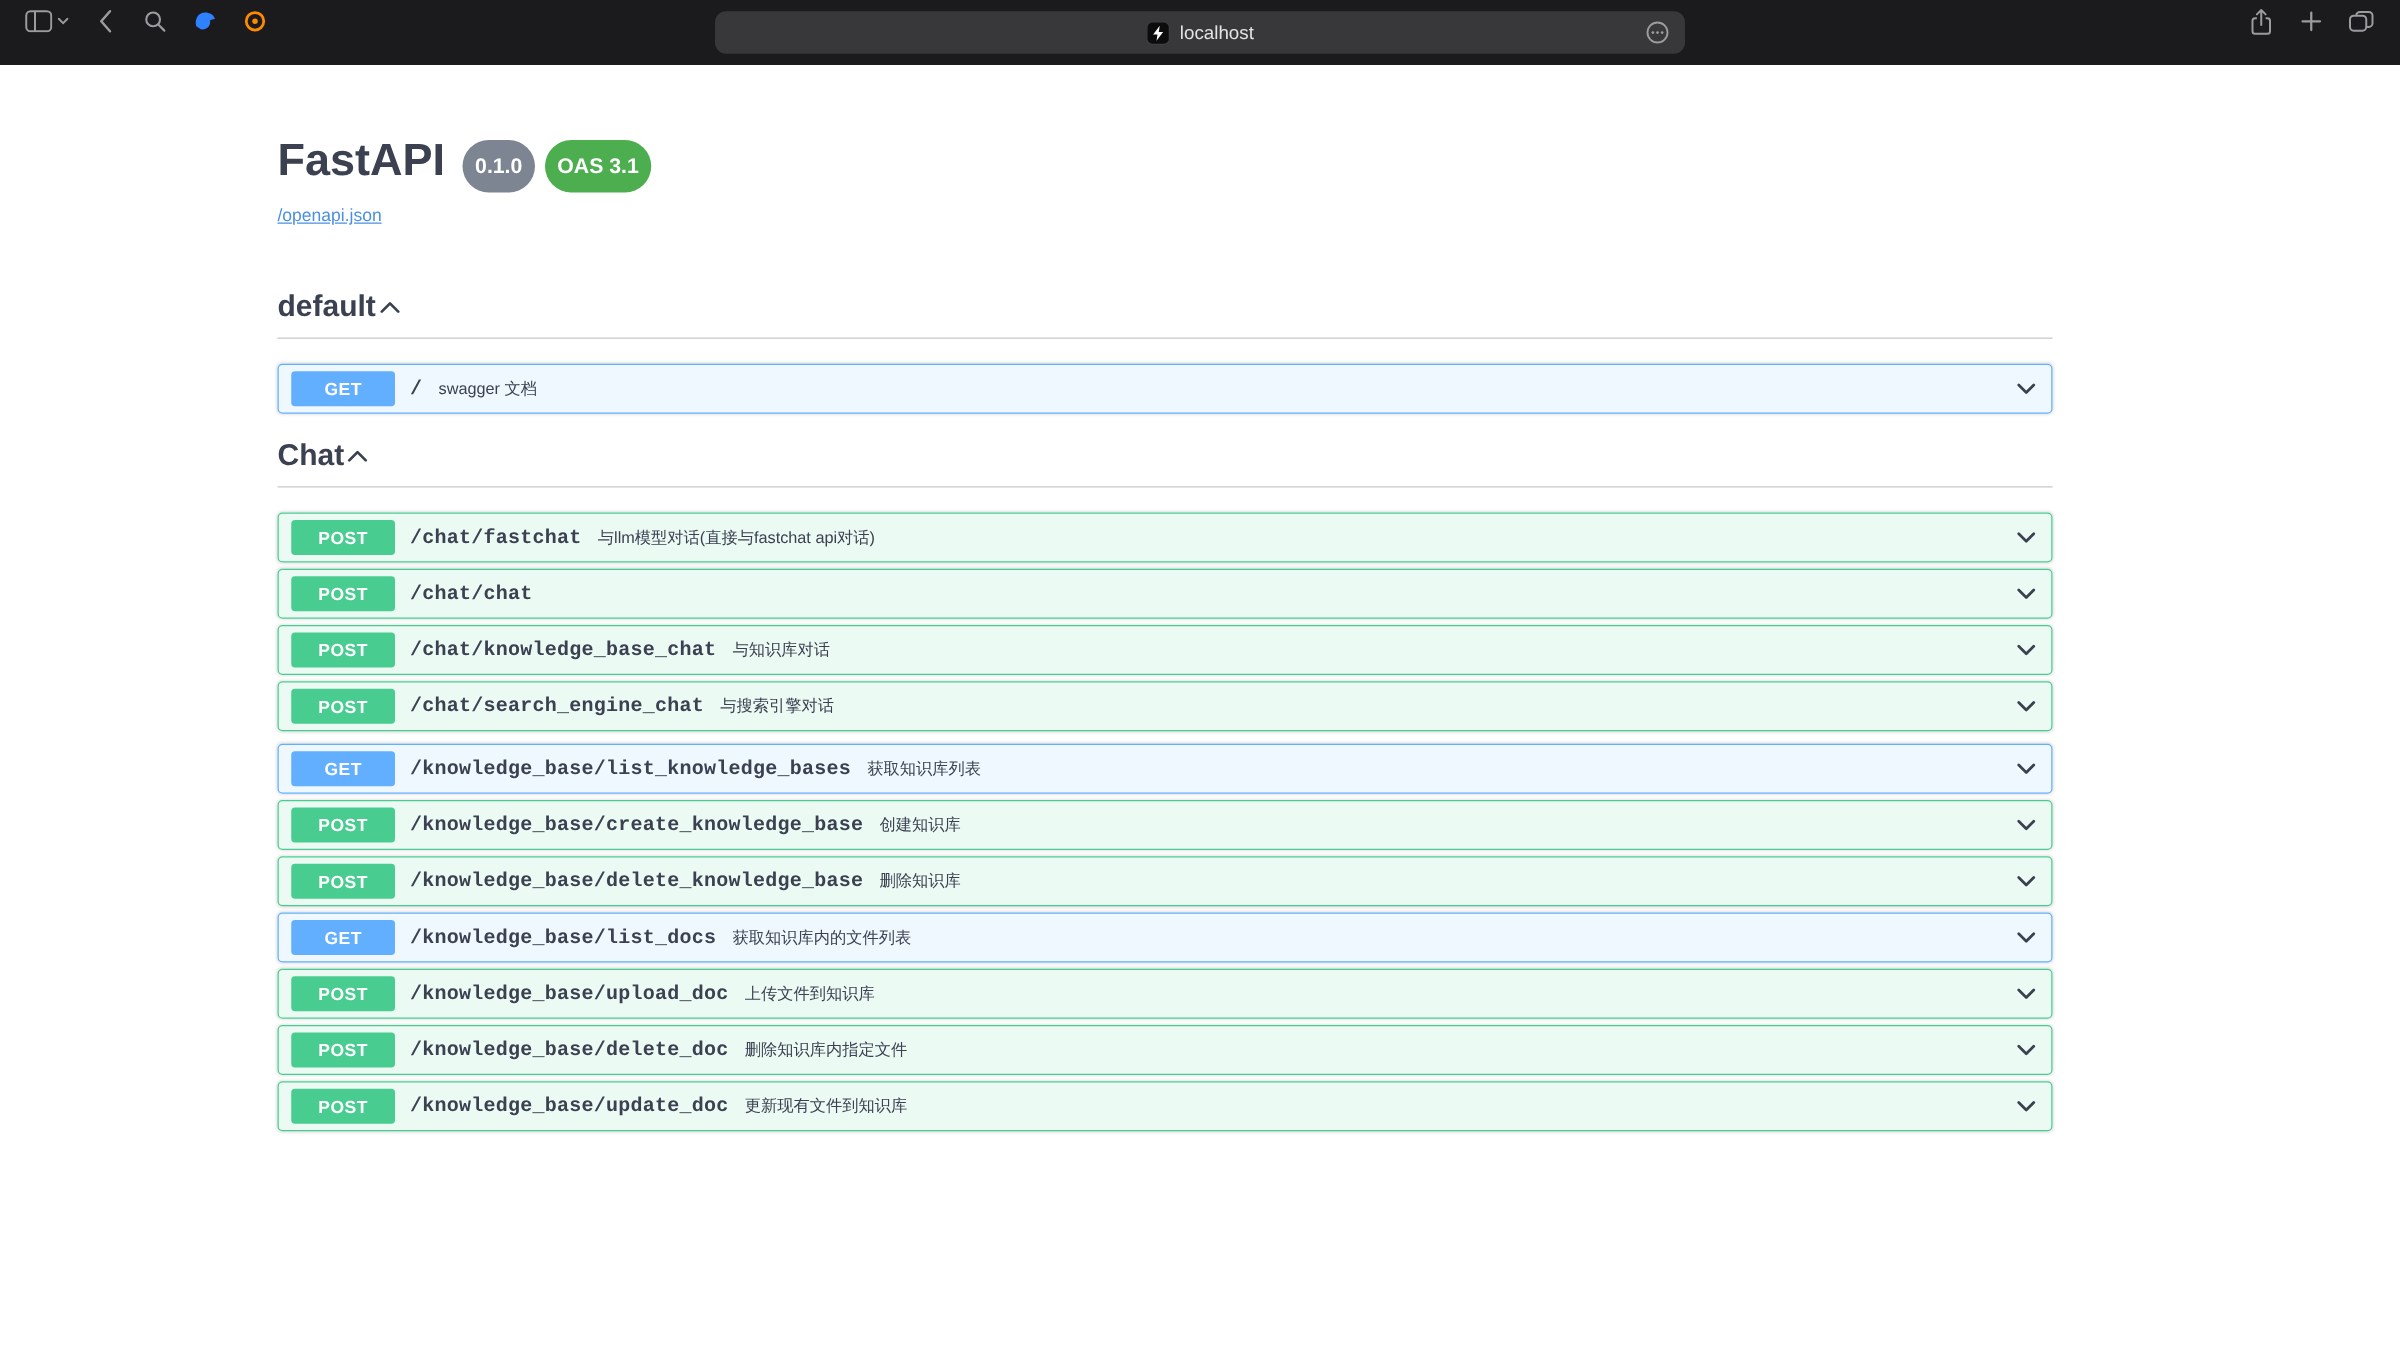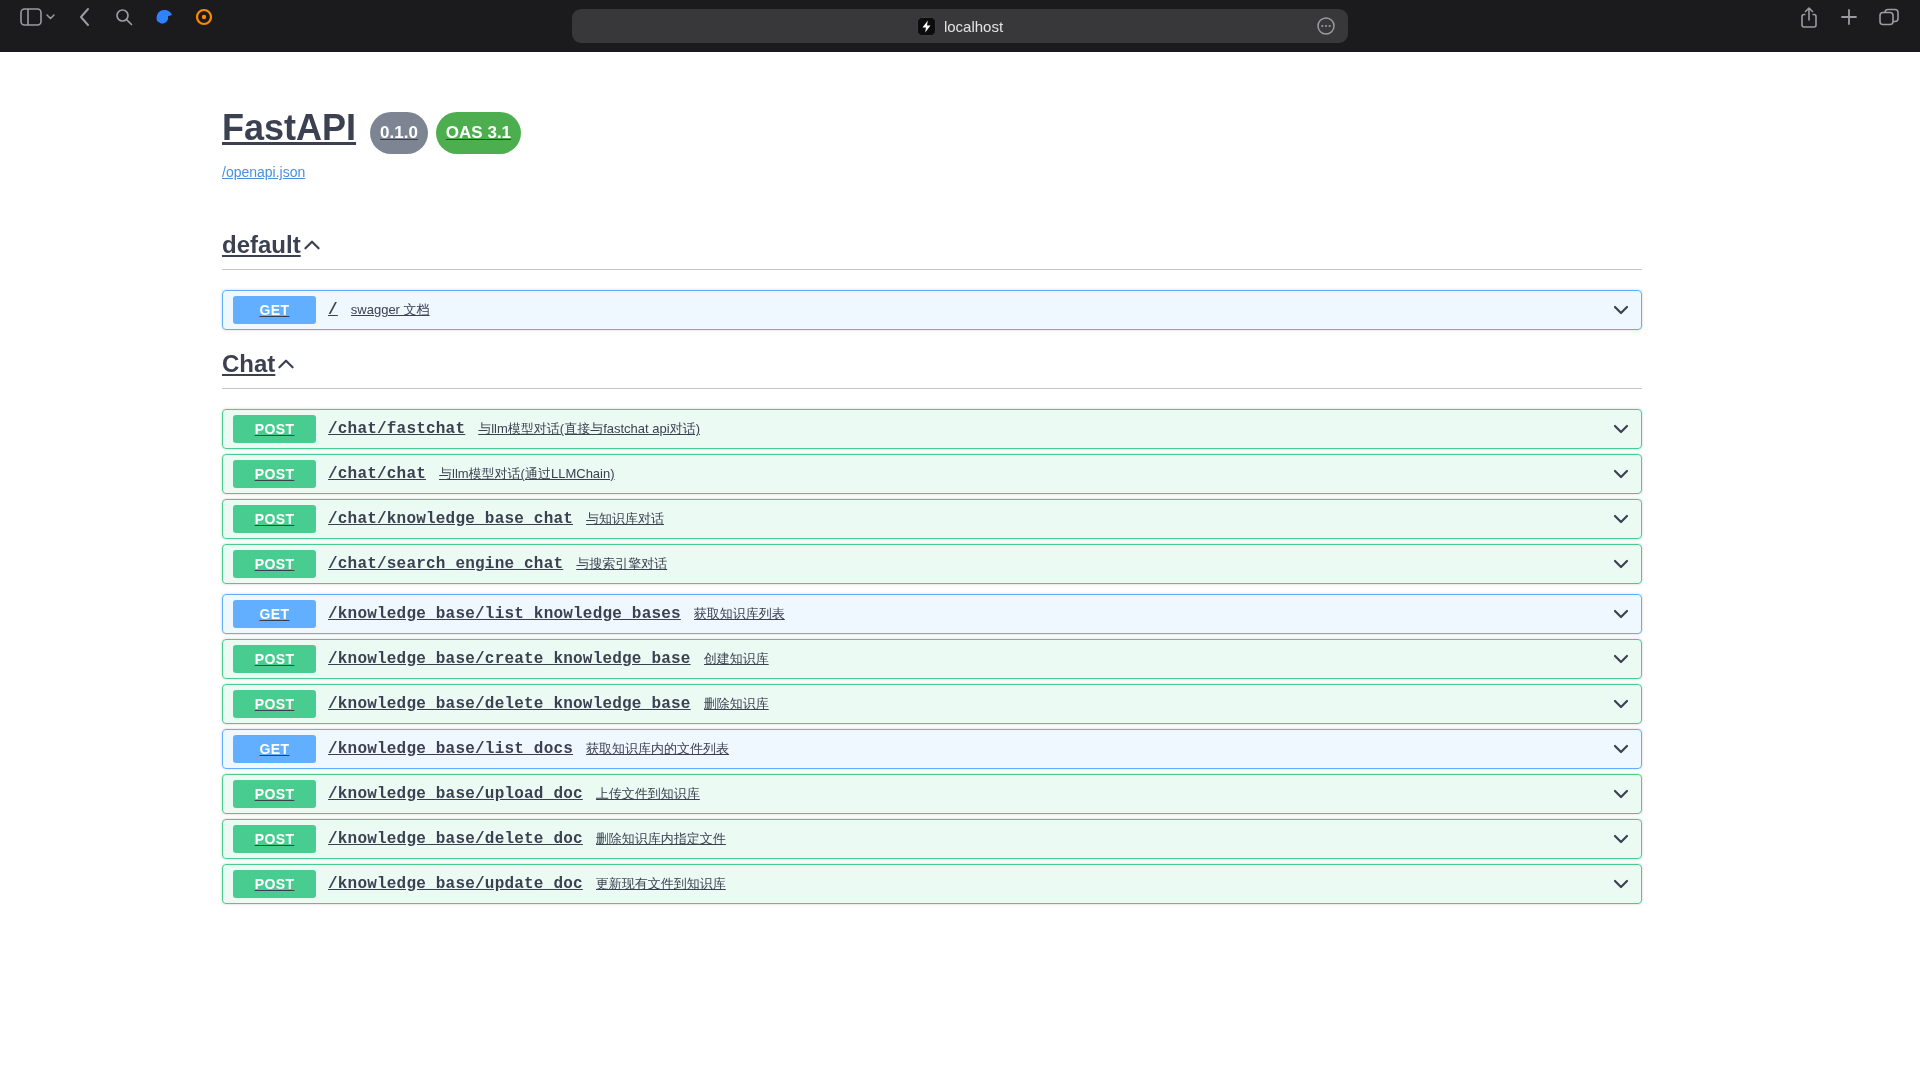--- a/index.html
+++ b/index.html
@@ -19,21 +19,21 @@
   }
   .url-field {
     position:absolute; left:50%; top:50%; transform:translate(-50%,-50%);
     width:776px; height:34px; background:#38383a; border-radius:9px;
     display:flex; align-items:center; justify-content:center; gap:8px; cursor:text; z-index:1;
   }
   .url-text { color:#e3e3e5; font-size:15px; }
   .url-ellipsis { position:absolute; right:12px; top:50%; transform:translateY(-50%); display:flex; }
 
   
-  .page { width:1864px; height:1028px; background:#fff; overflow:hidden;text-decoration:underline; }
+  .page { width:1864px; height:1028px; background:#fff; overflow:hidden; }
   .wrapper { width:1420px; margin:0 auto; }
 
   .info { padding-top:54px; }
   .info-title-row { display:flex; align-items:flex-start; }
   .info-title { font-size:36px; font-weight:700; color:var(--heading-text, #3b4151); line-height:44px; }
   .badges { display:flex; align-items:center; gap:8px; margin-left:14px; margin-top:6px; }
   .badge {
     color:#fff; font-size:17px; font-weight:700; border-radius:57px;
     padding:13px 10px; line-height:16px;
   }
@@ -195,21 +195,20 @@
           <span class="desc">与llm模型对话(直接与fastchat api对话)</span>
           <span class="row-chevron">
               <svg width="20" height="20" viewBox="0 0 20 20">
                 <path d="M4 7 L10 13 L16 7" fill="none" stroke="#3b4151" stroke-width="2.2" stroke-linecap="round" stroke-linejoin="round"></path>
               </svg>
             </span>
         </div>
         <div class="opblock post">
           <span class="method">POST</span>
           <span class="path">/chat/chat</span>
-          <span class="desc">与llm模型对话(通过LLMChain)</span>
           <span class="row-chevron">
               <svg width="20" height="20" viewBox="0 0 20 20">
                 <path d="M4 7 L10 13 L16 7" fill="none" stroke="#3b4151" stroke-width="2.2" stroke-linecap="round" stroke-linejoin="round"></path>
               </svg>
             </span>
         </div>
         <div class="opblock post">
           <span class="method">POST</span>
           <span class="path">/chat/knowledge_base_chat</span>
           <span class="desc">与知识库对话</span>

